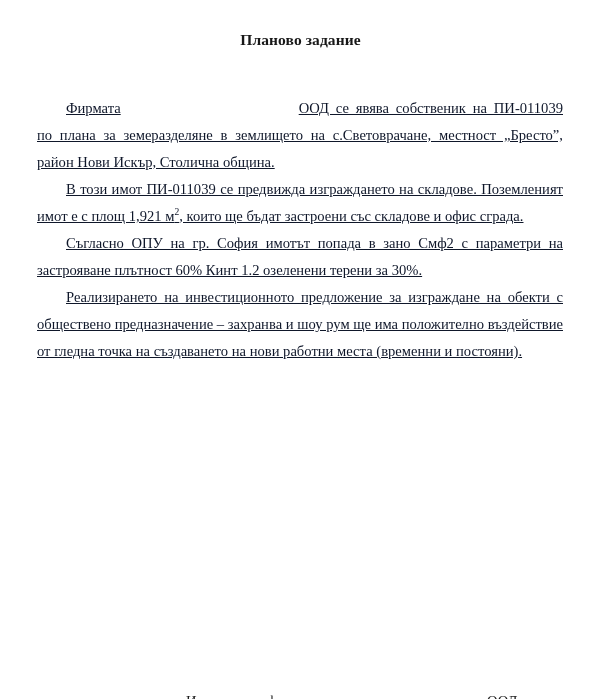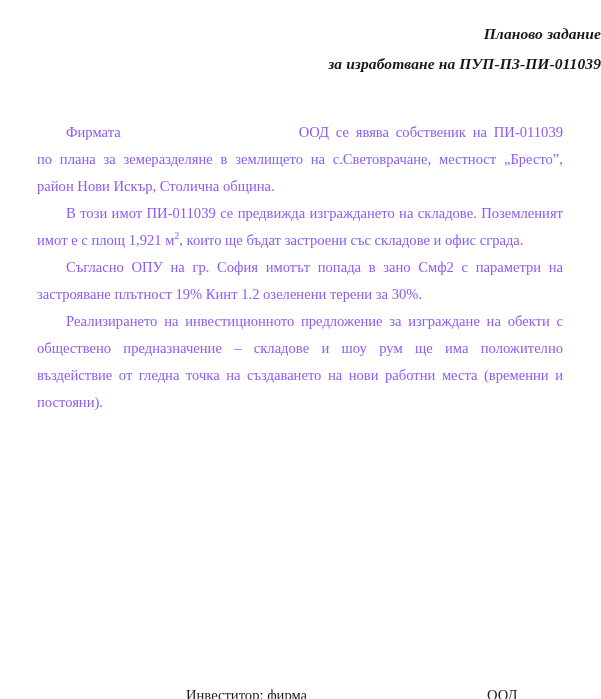--- a/index.html
+++ b/index.html
@@ -15,23 +15,22 @@
     overflow: hidden;
   }
   .page {
     position: relative;
     width: 601px;
     height: 699px;
     box-sizing: border-box;
     padding: 0;
   }
   .title-block {
-    margin-top: 21px;
-    text-align: right;
-    font-style: italic;
+    margin-top: 27px;
+    text-align: center;
   }
   .title-line {
     font-weight: bold;
     font-size: 15.5px;
     letter-spacing: 0.1px;
     color: #181818;
     line-height: 26px;
   }
   .title-line.second {
     margin-top: 4px;
@@ -42,23 +41,24 @@
     margin-right: 38px;
   }
   p.para {
     margin: 0;
     padding: 0;
     font-size: 14.6px;
     line-height: 27px;
     text-align: justify;
     text-justify: inter-word;
     text-indent: 29px;
-    color: #8b5cf6;
+    color: #0f172a;
     -webkit-hyphens: none;
     hyphens: none;
+    text-decoration: underline;
   }
   p.para.dash-item {
     text-indent: 73px;
   }
   
   p.para > span.redact {
     display: inline-block;
     width: 178px;
   }
   sup.sup2 {
@@ -84,35 +84,34 @@
     margin-left: 180px;
   }
 </style>
 </head>
 <body>
 
 <div class="page">
 
   <div class="title-block">
     <div class="title-line">Планово задание</div>
-    <div class="title-line second">за изработване на ПУП-ПЗ-ПИ-011039</div>
   </div>
 
   <div class="body-block">
 
     <p class="para"><span>Фирмата</span><span class="redact"></span><span>ООД се явява собственик на ПИ-011039 по плана за земеразделяне в землището на с.Световрачане, местност „Бресто”, район Нови Искър, Столична община.</span></p>
 
     <p class="para"><span>В този имот ПИ-011039 се предвижда изграждането на складове. Поземленият имот е с площ 1,921 м</span><sup class="sup2">2</sup><span>, които ще бъдат застроени със складове и офис сграда.</span></p>
 
-    <p class="para">Съгласно ОПУ на гр. София имотът попада в зано Смф2 с параметри на застрояване плътност 19% Кинт 1.2 озеленени терени за 30%.</p>
+    <p class="para">Съгласно ОПУ на гр. София имотът попада в зано Смф2 с параметри на застрояване плътност 60% Кинт 1.2 озеленени терени за 30%.</p>
 
 
 
 
-    <p class="para">Реализирането на инвестиционното предложение за изграждане на обекти с обществено предназначение – складове и шоу рум ще има положително въздействие от гледна точка на създаването на нови работни места (временни и постояни).</p>
+    <p class="para">Реализирането на инвестиционното предложение за изграждане на обекти с обществено предназначение – захранва и шоу рум ще има положително въздействие от гледна точка на създаването на нови работни места (временни и постояни).</p>
 
 
   </div>
 
   <div class="footer">
     <span class="investor-label">Инвеститор: фирма</span>
     <span class="investor-entity">ООД</span>
   </div>
 
 </div>

